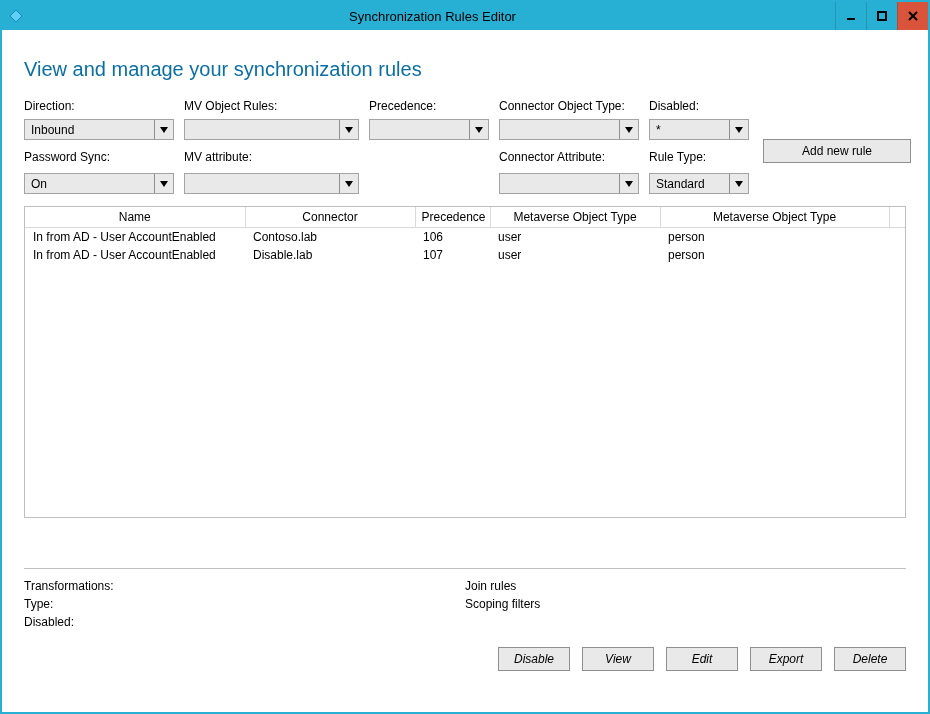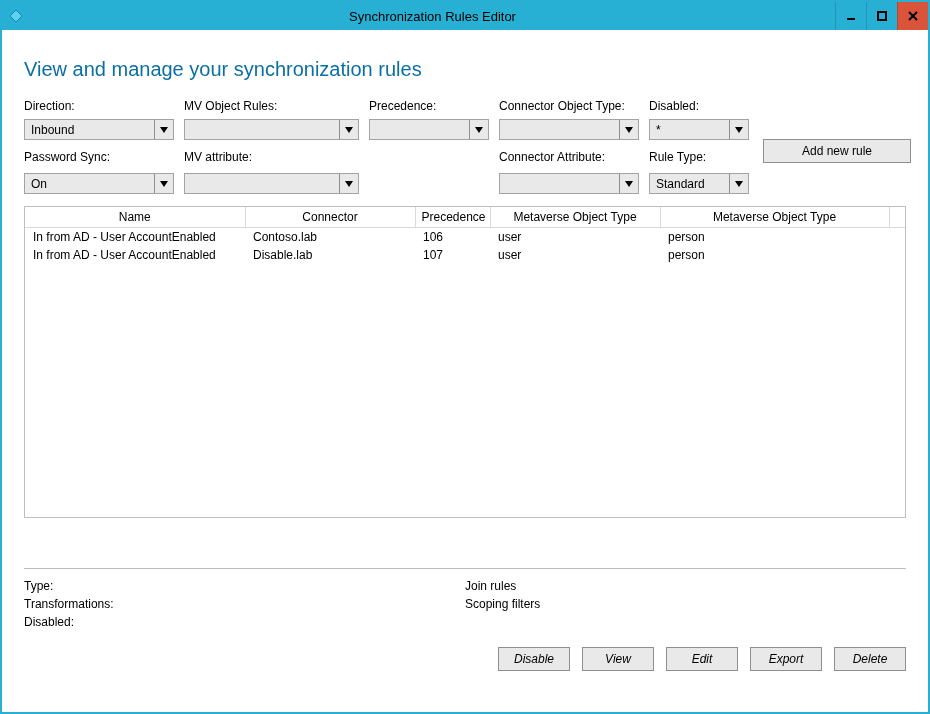--- a/index.html
+++ b/index.html
@@ -353,22 +353,22 @@
             <td>user</td>
             <td>person</td>
             <td></td>
           </tr>
         </tbody>
       </table>
     </div>
 
     <div class="details">
       <div class="col">
+        <span>Transformations:</span>
         <span>Type:</span>
-        <span>Transformations:</span>
         <span>Disabled:</span>
       </div>
       <div class="col">
         <span>Join rules</span>
         <span>Scoping filters</span>
       </div>
     </div>
 
     <div class="action-row">
       <div class="btn">Disable</div>

